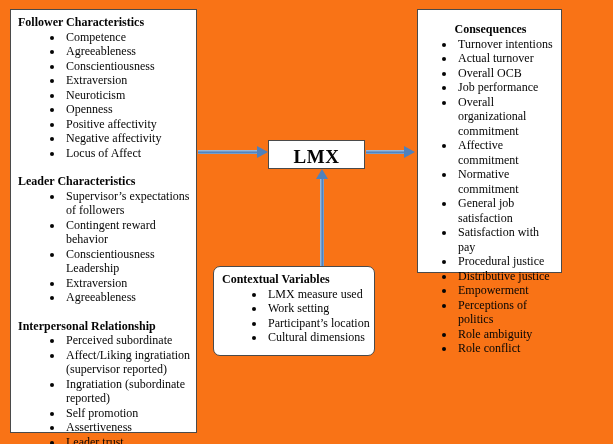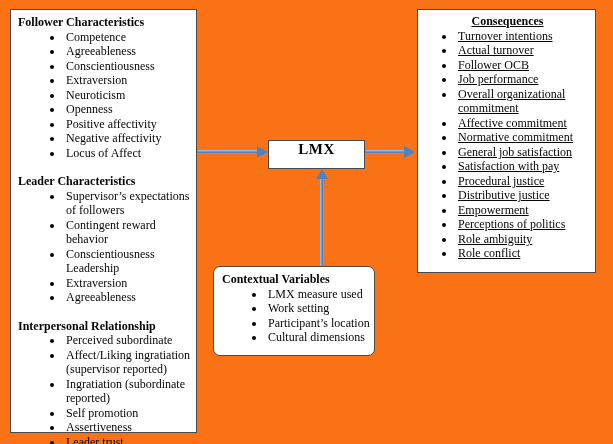--- a/index.html
+++ b/index.html
@@ -12,27 +12,27 @@
     color:#050505;
     overflow:hidden;
   }
   .box{
     position:absolute;
     background:#ffffff;
     border:1.5px solid #4a4a4a;
     box-sizing:border-box;
   }
   .left-box{left:10px;top:9px;width:187px;height:424px;padding:5px 4px 4px 7px;}
-  .right-box{left:417px;top:9px;width:179px;height:264px;padding:4px 4px 4px 6px;text-decoration:underline;}
+  .right-box{left:417px;top:9px;width:145px;height:264px;padding:12px 4px 4px 6px;}
   .ctx-box{left:213px;top:266px;width:162px;height:90px;padding:5px 4px 4px 8px;border-radius:7px;}
   .lmx-box{
     left:268px;top:140px;width:97px;height:29px;
     border:1.2px solid #4a4a4a;
-    display:flex;align-items:flex-start;justify-content:center;
-    font-weight:bold;font-size:15px;letter-spacing:.5px;
+    display:flex;align-items:flex-end;justify-content:center;
+    font-weight:bold;font-size:19px;letter-spacing:.5px;
   }
   .heading{font-weight:bold;line-height:1.21;}
   .heading.centered{text-align:center;}
   .section + .section{margin-top:14px;}
   ul{
     margin:0;
     padding:0 0 0 46px;
     list-style:disc outside;
   }
   ul li{line-height:1.21;padding-left:2px;}
@@ -105,21 +105,21 @@
 
   <div class="box lmx-box">
     <span>LMX</span>
   </div>
 
   <div class="box right-box">
     <div class="heading centered">Consequences</div>
     <ul>
         <li>Turnover intentions</li>
         <li>Actual turnover</li>
-        <li>Follower OCB</li>
+        <li>Overall OCB</li>
         <li>Job performance</li>
         <li>Overall organizational commitment</li>
         <li>Affective commitment</li>
         <li>Normative commitment</li>
         <li>General job satisfaction</li>
         <li>Satisfaction with pay</li>
         <li>Procedural justice</li>
         <li>Distributive justice</li>
         <li>Empowerment</li>
         <li>Perceptions of politics</li>

